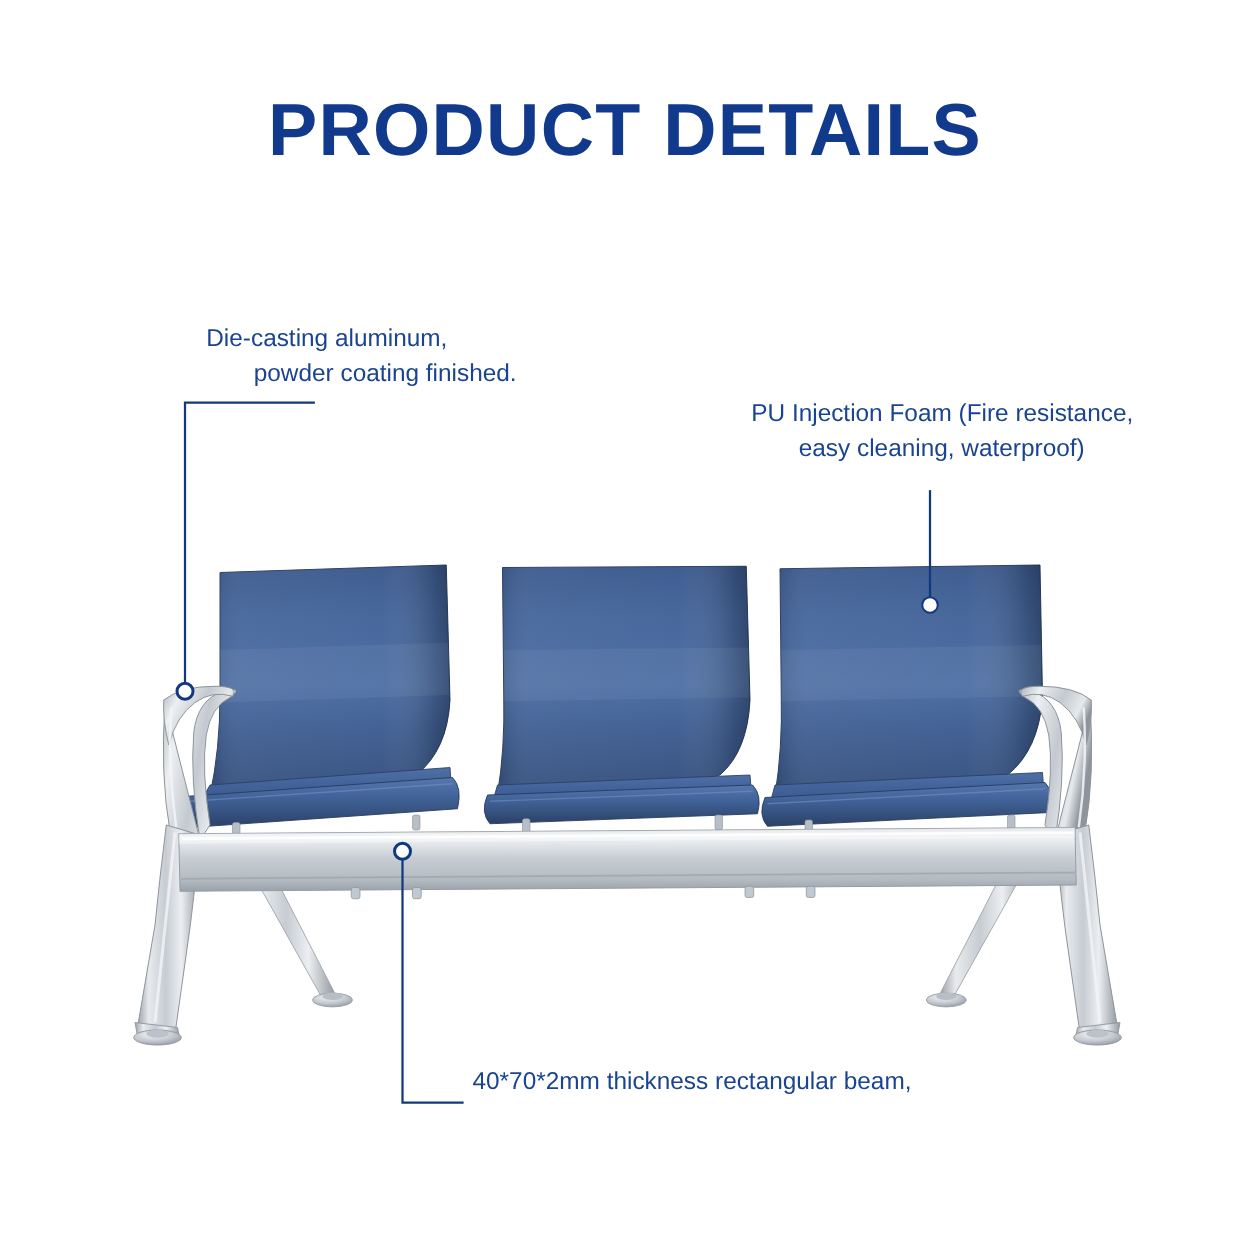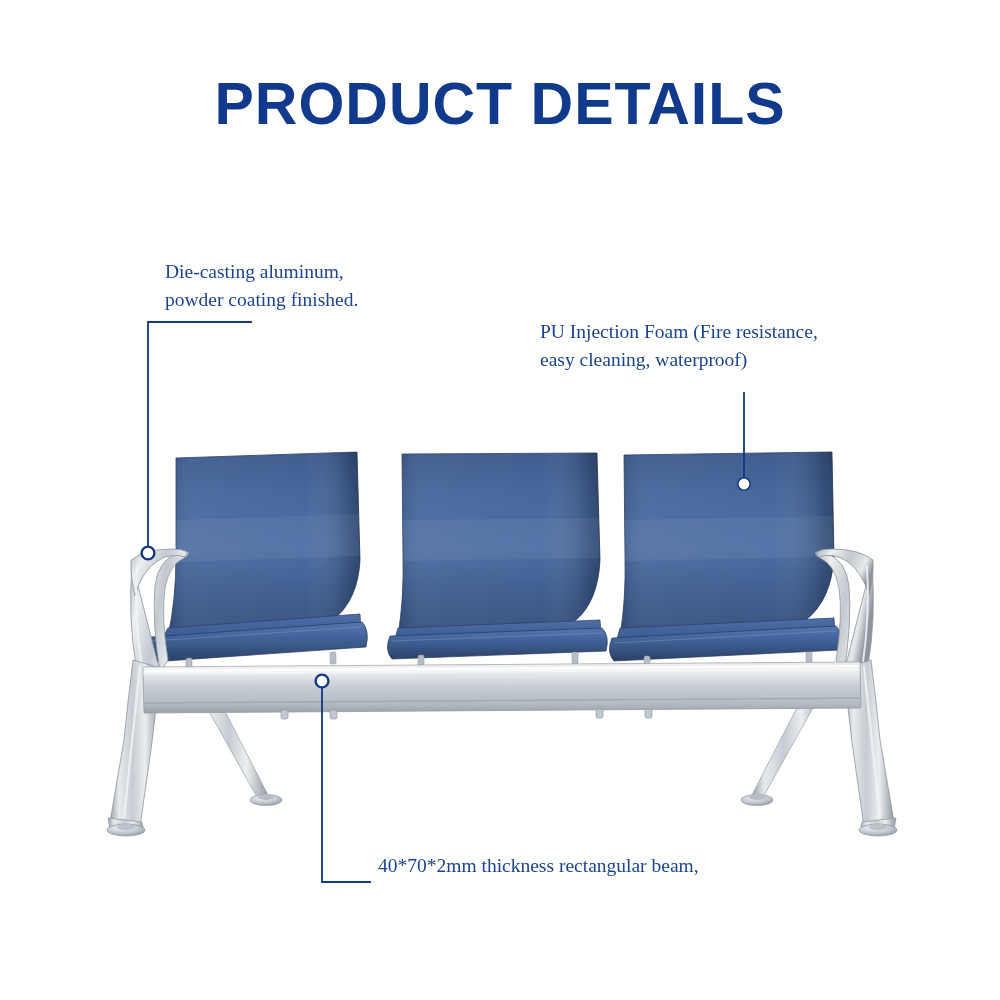--- a/index.html
+++ b/index.html
@@ -31,31 +31,31 @@
     letter-spacing: 1px;
     color: #123a8c;
     line-height: 1.05;
     white-space: nowrap;
     user-select: none;
   }
 
   
   .annotation {
     position: absolute;
-    font-family: Liberation Serif, serif;
+    font-family: Liberation Sans, sans-serif;
     font-size: 19.5px;
     font-weight: 500;
     line-height: 1.42;
     color: #1a4490;
     white-space: nowrap;
   }
-  .annotation .line2 { display: block; }
+  .annotation .line2 { display: block; margin-left: 38px; }
 
   #anno-aluminum { left: 165px; top: 258px; }
-  #anno-foam     { left: 540px; top: 318px; }
+  #anno-foam     { left: 601px; top: 318px; }
   #anno-beam     { left: 378px; top: 852px; }
 
   
   #art {
     position: absolute;
     left: 0;
     top: 0;
     width: 1000px;
     height: 1000px;
   }

